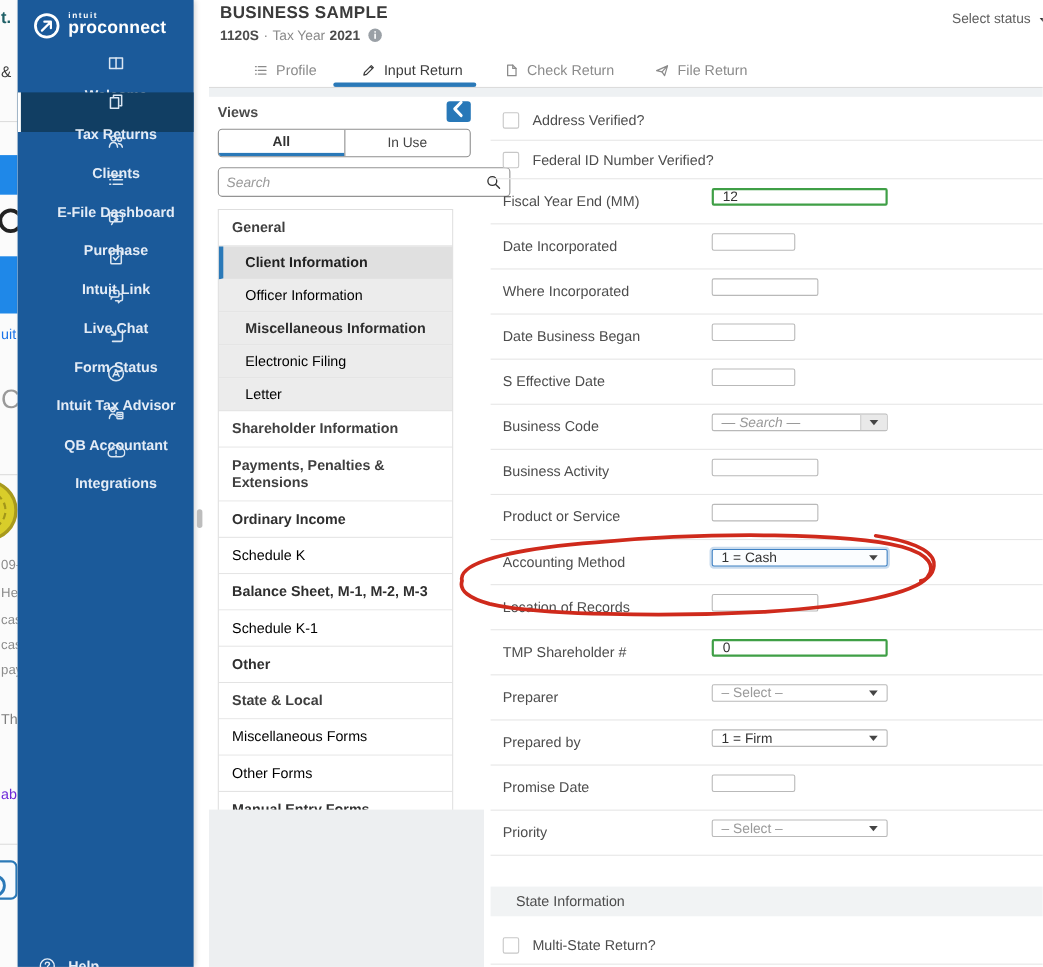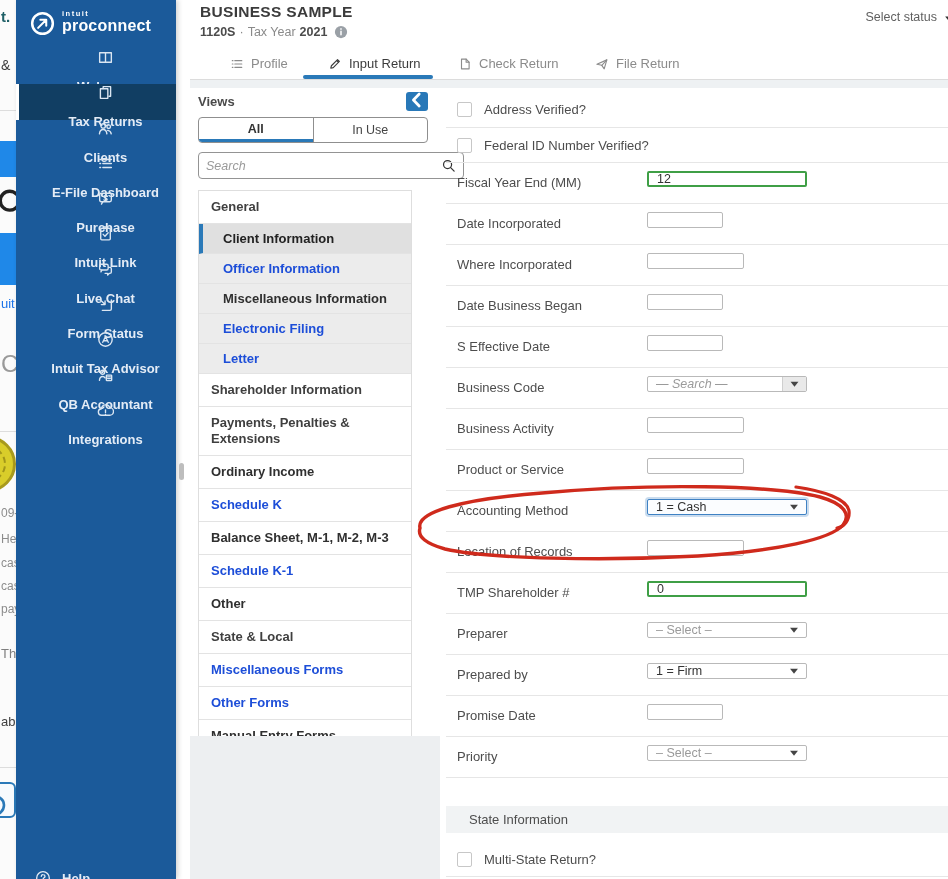--- a/index.html
+++ b/index.html
@@ -11,21 +11,21 @@
   #bg-strip { position:absolute; left:0; top:0; width:16px; height:879px;
               background:#fbfbfb; overflow:hidden; z-index:1; }
   .bg-frag { position:absolute; left:1px; white-space:nowrap; color:#8c8c8c; font-size:12px; }
   .frag0 { top:8px;  font-size:15px; font-weight:700; color:#1e5f66; }
   .frag1 { top:57px; font-size:14px; color:#3a3a3a; }
   .frag2 { top:296px; font-size:13px; color:#1a73e8; }
   .frag3 { top:350px; font-size:24px; color:#9a9a9a; }
   .frag4 { top:506px; } .frag5 { top:532px; } .frag6 { top:556px; }
   .frag7 { top:579px; } .frag8 { top:602px; }
   .frag9 { top:646px; font-size:13px; color:#7f7f7f; }
-  .frag10{ top:714px; font-size:13px; color:#404040; }
+  .frag10{ top:714px; font-size:13px; color:#6d28d9; }
   .bg-line { position:absolute; left:0; width:16px; height:1px; background:#ddd; }
   .bg-line1{ top:110px; } .bg-line2{ top:431px; } .bg-line3{ top:767px; }
   .bg-blue { position:absolute; left:0; width:16px; background:#1f88e8; }
   .bg-blue1{ top:141px; height:36px; } .bg-blue2{ top:233px; height:52px; }
   #bg-search { position:absolute; left:-3px; top:186px; width:36px; height:42px; color:#222; }
   #bg-search svg { width:36px; height:42px; }
   #bg-coin { position:absolute; left:-40px; top:436px; width:56px; height:56px;
              border-radius:50%; background:#d9cd2a; border:3px solid #a89a1d; }
   #bg-coin::after { content:""; position:absolute; inset:7px; border-radius:50%;
              border:2px dashed #8a7f14; opacity:.7; }
@@ -99,21 +99,21 @@
 
   
   #nav-list { position:absolute; left:8px; top:190px; width:214px; background:#fff;
               border:1px solid #dedede; }
   .n-item { padding:8px 12px; font-size:13px; line-height:16px; color:#3f3f3f;
             border-bottom:1px solid #e3e3e3; cursor:pointer; background:#fff; }
   .n-item:last-child { border-bottom:none; }
   .n-item.sub { padding:6.5px 12px 6.5px 24px; background:#ececec; }
   .n-item.strong { font-weight:600; color:#3f3f3f; }
   .n-item.bold { font-weight:700; color:#2f2f2f; }
-  .n-item.muted { color:#1d4ed8; font-weight:700; }
+  .n-item.muted { color:#000000; font-weight:400; }
   .n-item.selected { font-weight:700; color:#222; background:#e0e0e0;
             border-left:4px solid #2a79b8; padding-left:20px; }
   #left-gray { position:absolute; left:0; top:736px; width:250px; height:143px; background:#edeff1; }
 
   
   #form-area { position:absolute; left:256px; top:92px; width:502px; }
   .crow { height:36px; display:flex; align-items:center; gap:12px; padding-left:11px;
           border-bottom:1px solid #e6e6e6; }
   .crow.h35 { height:35px; }
   .checkbox { width:15px; height:15px; border:1px solid #c7c7c7; border-radius:2px;

